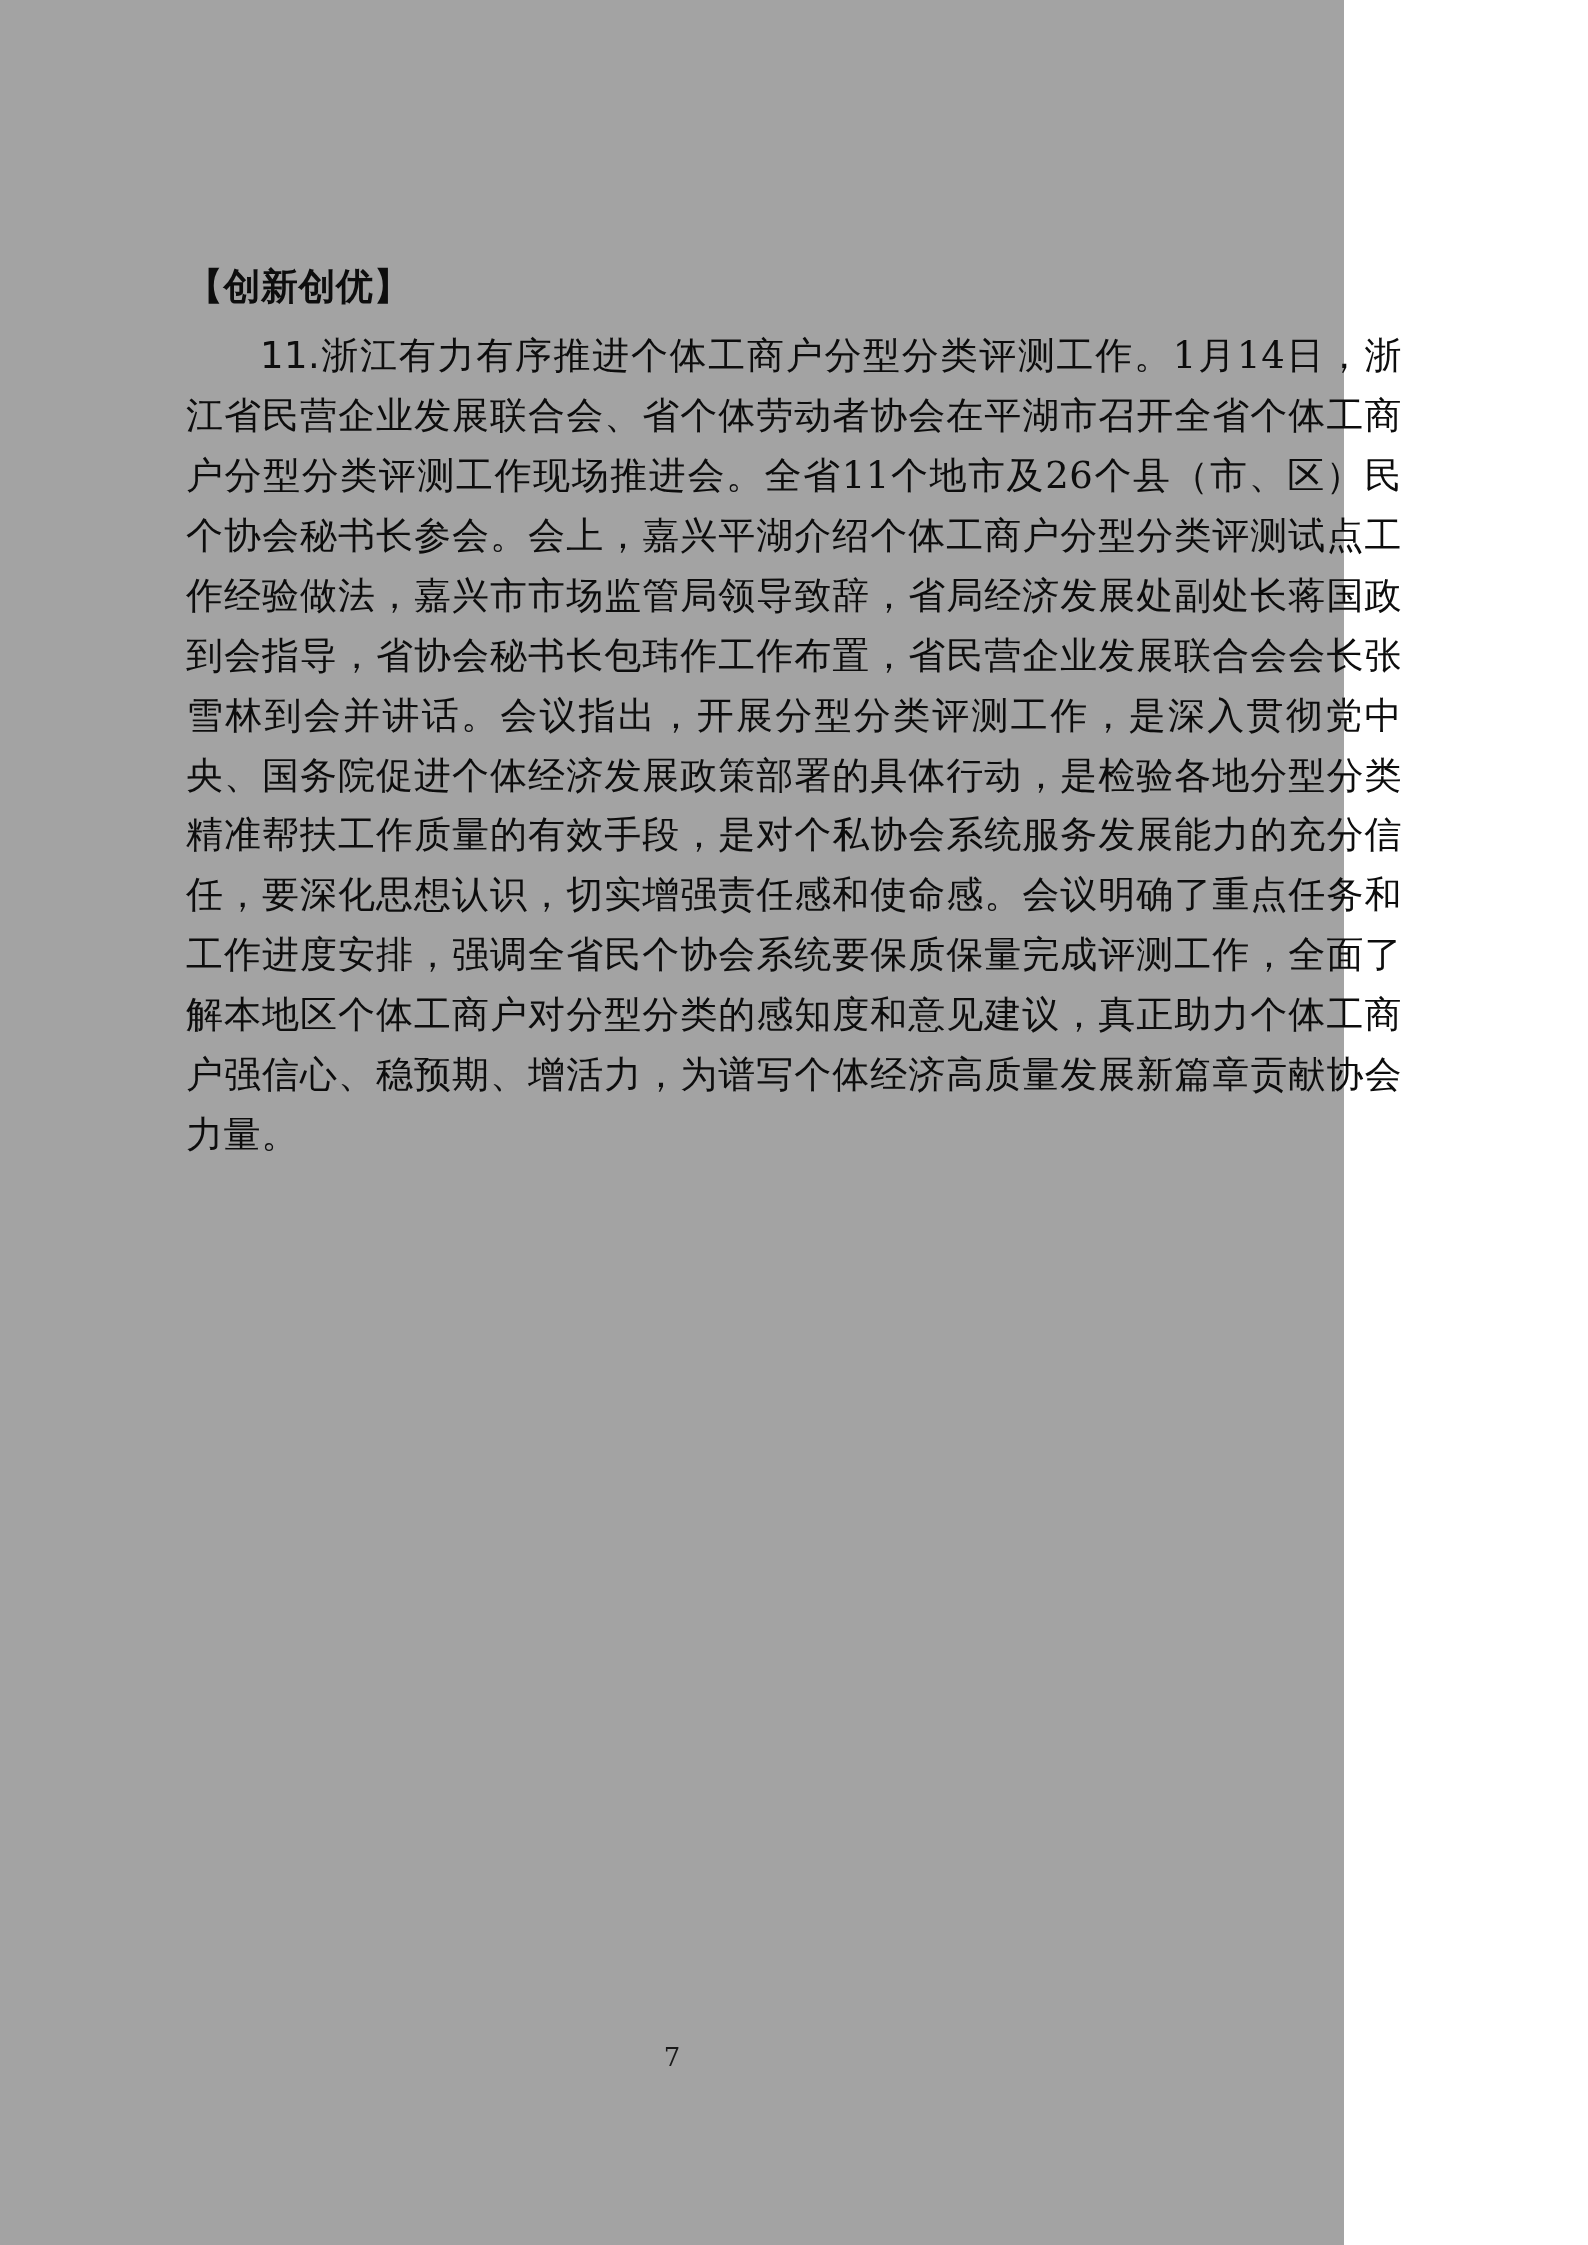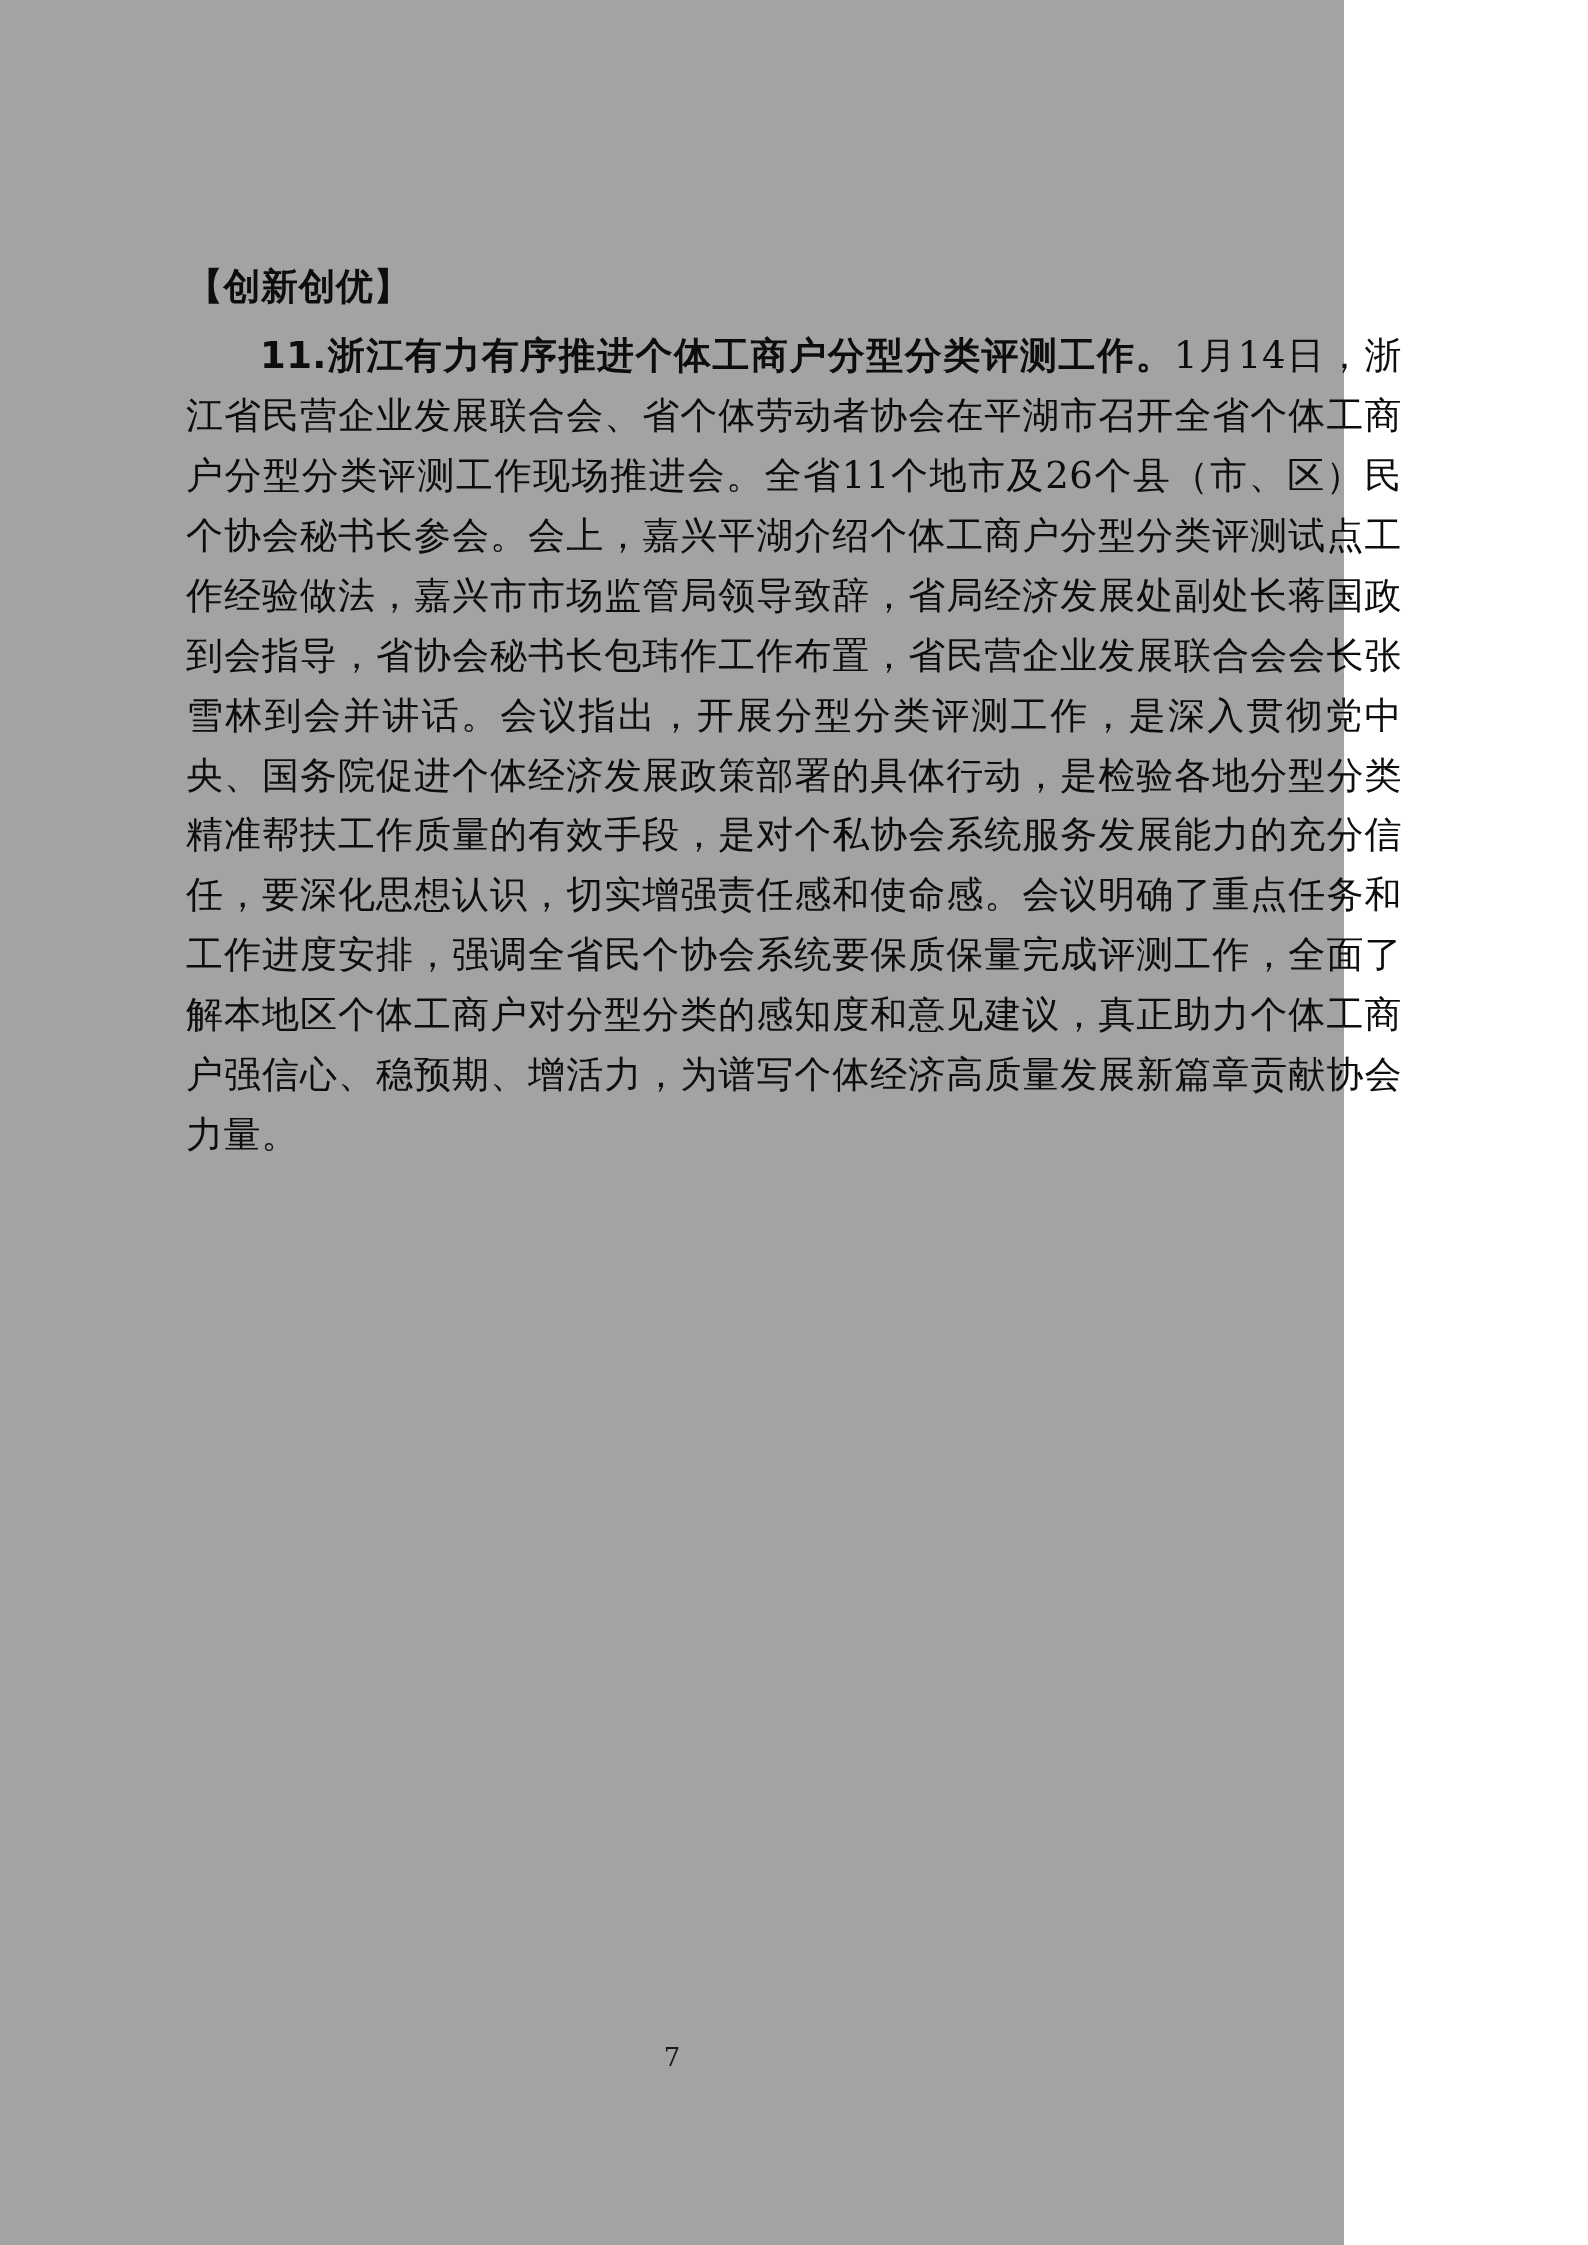--- a/index.html
+++ b/index.html
@@ -43,21 +43,21 @@
     font-size: 37px;
     line-height: 1.62;
     text-align: justify;
     text-justify: inter-ideograph;
     text-indent: 2em;
     letter-spacing: 0.6px;
     color: #0d0d0d;
   }
   p.para .lead {
     font-family: "DejaVu Sans", "Liberation Sans", sans-serif;
-    font-weight: bold;
+    font-weight: normal;
     letter-spacing: 0.4px;
   }
   .page-number {
     position: absolute;
     left: 0;
     right: 0;
     top: 2042px;
     text-align: center;
     font-size: 26px;
     font-family: "DejaVu Serif", "Liberation Serif", serif;

